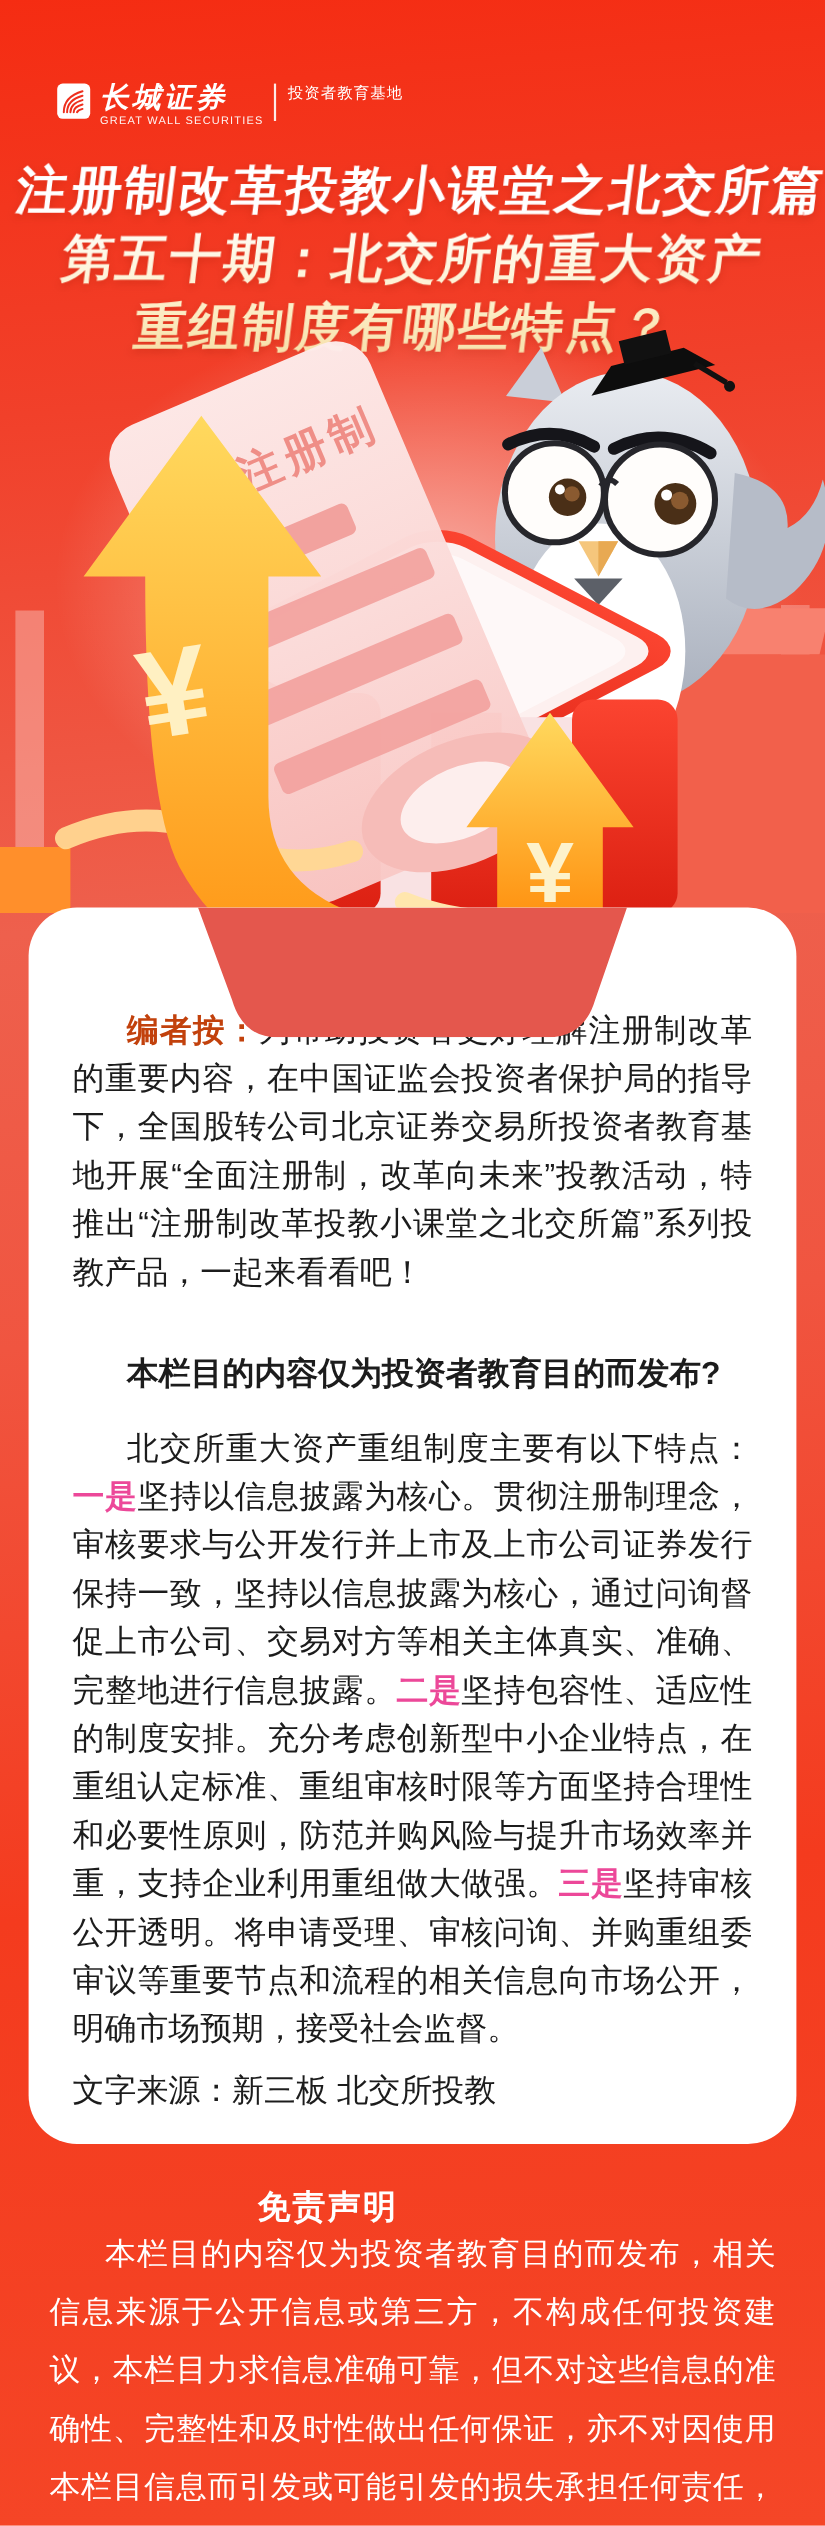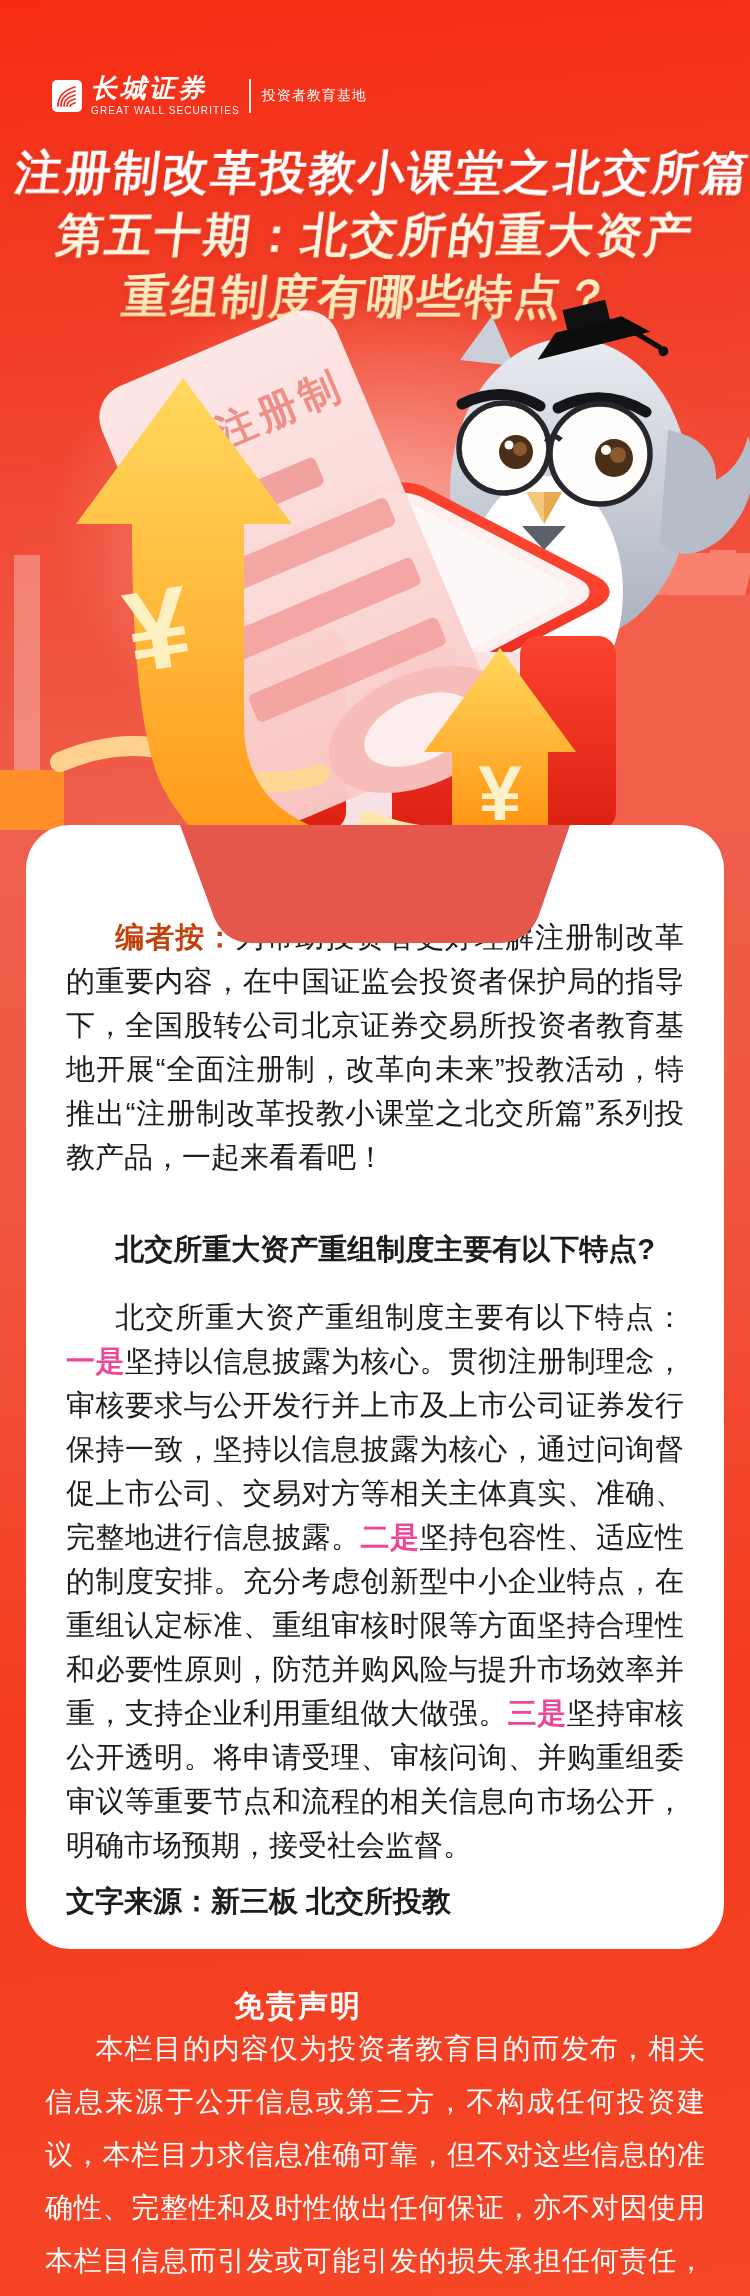--- a/index.html
+++ b/index.html
@@ -3,21 +3,21 @@
 <meta charset="utf-8">
 <style>
   * { margin:0; padding:0; box-sizing:border-box; }
   html,body { width:750px; }
   body{
     position:relative; width:750px; height:2296px; overflow:hidden;
     font-family:"Liberation Sans","DejaVu Sans",sans-serif;
     background:linear-gradient(175deg,#f52c12 0%,#f1402a 16%,#ee604d 36%,#f05540 52%,#f43b1e 74%,#f54627 100%);
   }
   
-  .header{ position:absolute; top:76px; left:52px; display:flex; align-items:center; }
+  .header{ position:absolute; top:76px; left:52px; display:flex; }
   .logo-mark{ width:30px; height:32px; background:#fff; border-radius:5px; display:flex; align-items:center; justify-content:center; }
   .brand-col{ margin-left:9px; display:flex; flex-direction:column; line-height:1; }
   .brand-cn{ font-family:"Liberation Serif","DejaVu Serif",serif; font-style:italic; font-weight:bold;
     color:#fff; font-size:26px; letter-spacing:3px; }
   .brand-en{ color:#fff; font-size:10px; letter-spacing:1.1px; margin-top:4px; opacity:.95; }
   .hdr-divider{ width:2px; height:34px; background:#fff; opacity:.9; margin:0 11px 0 9px; }
   .tagline{ color:#fff; font-size:14px; letter-spacing:1px; }
   
   .poster-title{ position:absolute; top:142px; left:0; width:750px; text-align:center;
     font-weight:900; font-size:47px; line-height:62px; letter-spacing:2px;
@@ -29,21 +29,21 @@
   
   .illus{ position:absolute; top:300px; left:0; width:750px; height:530px; }
   
   .card{ position:absolute; left:26px; top:825px; width:698px; height:1124px;
     background:#ffffff; border-radius:44px; padding:90px 40px 0; }
   .flap{ position:absolute; top:0; left:50%; transform:translateX(-50%); width:390px; height:118px; }
   .card p{ font-size:29px; line-height:44px; color:#1c1c1c; text-align:justify; text-indent:1.7em; }
   .editor-label{ font-weight:bold; color:#c2410c; }
   .question{ margin-top:48px; margin-bottom:24px; font-weight:bold; color:#e60000; text-indent:1.6em; }
   .pt-label{ font-weight:bold; color:#ec4899; }
-  .source-line{ margin-top:12px; text-align:center; text-indent:0 !important; font-weight:700; color:#151515; }
+  .source-line{ margin-top:12px; text-align:center; text-indent:0 !important; font-weight:400; color:#151515; }
   
   .disc-title{ position:absolute; top:1986px; left:0; width:596px; text-align:center;
     color:#fff; font-weight:bold; font-size:30px; letter-spacing:2px; }
   .disc-text{ position:absolute; top:2022px; left:45px; width:660px;
     color:#fff; font-size:28px; line-height:53px; text-align:justify; text-indent:1.8em; }
 </style>
 </head>
 <body>
 
 <div class="header">
@@ -169,21 +169,21 @@
   </g>
 </svg>
 
 <div class="card">
   <svg class="flap" viewBox="0 0 390 118">
     <path d="M0,0 H390 L361,84 Q351,118 318,118 H72 Q41,118 31,84 Z" fill="#e4574d"></path>
   </svg>
 
   <p><span class="editor-label">编者按：</span><span>为帮助投资者更好理解注册制改革的重要内容，在中国证监会投资者保护局的指导下，全国股转公司北京证券交易所投资者教育基地开展“全面注册制，改革向未来”投教活动，特推出“注册制改革投教小课堂之北交所篇”系列投教产品，一起来看看吧！</span></p>
 
-  <p class="question">北交所重大资产重组制度主要有以下特点?</p>
+  <p class="question">本栏目的内容仅为投资者教育目的而发布?</p>
 
 
   <p><span>北交所重大资产重组制度主要有以下特点：</span><span class="pt-label">一是</span><span>坚持以信息披露为核心。贯彻注册制理念，审核要求与公开发行并上市及上市公司证券发行保持一致，坚持以信息披露为核心，通过问询督促上市公司、交易对方等相关主体真实、准确、完整地进行信息披露。</span><span class="pt-label">二是</span><span>坚持包容性、适应性的制度安排。充分考虑创新型中小企业特点，在重组认定标准、重组审核时限等方面坚持合理性和必要性原则，防范并购风险与提升市场效率并重，支持企业利用重组做大做强。</span><span class="pt-label">三是</span><span>坚持审核公开透明。将申请受理、审核问询、并购重组委审议等重要节点和流程的相关信息向市场公开，明确市场预期，接受社会监督。</span></p>
 
   <p class="source-line">文字来源：新三板 北交所投教</p>
 </div>
 
 <div class="disc-title">免责声明</div>
 <div class="disc-text">本栏目的内容仅为投资者教育目的而发布，相关信息来源于公开信息或第三方，不构成任何投资建议，本栏目力求信息准确可靠，但不对这些信息的准确性、完整性和及时性做出任何保证，亦不对因使用本栏目信息而引发或可能引发的损失承担任何责任，请投资者审慎独立决策。市场有风险，投资需谨慎。</div>
 

